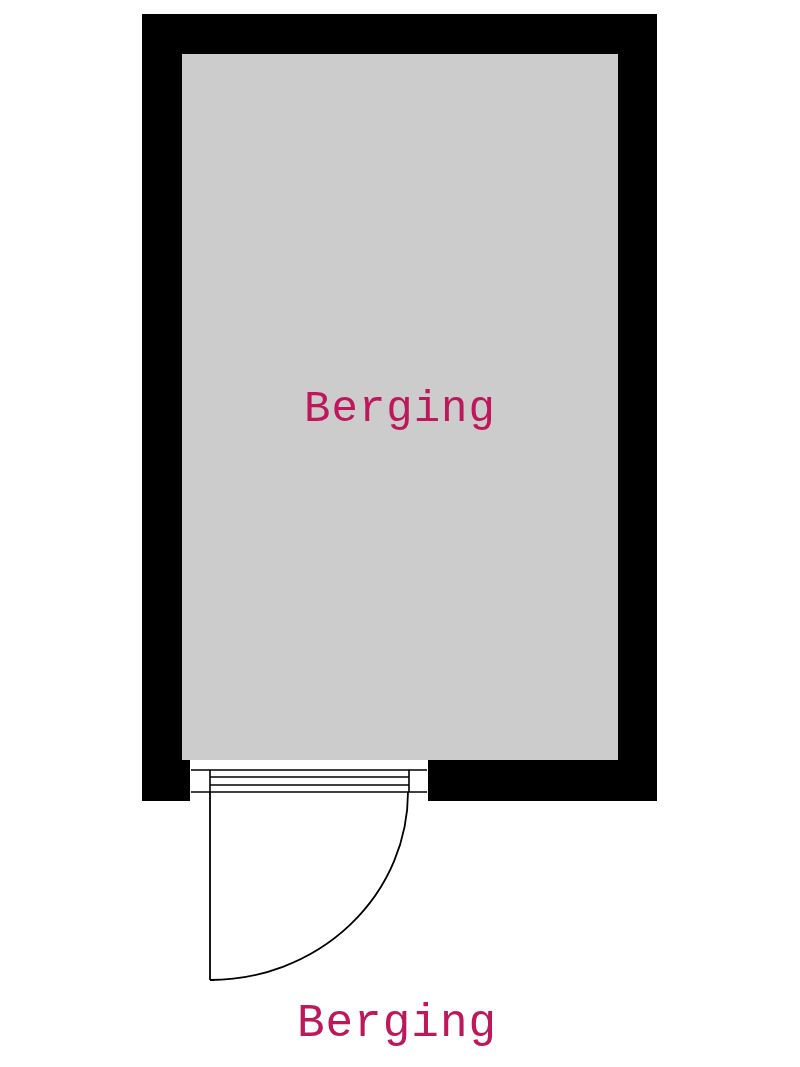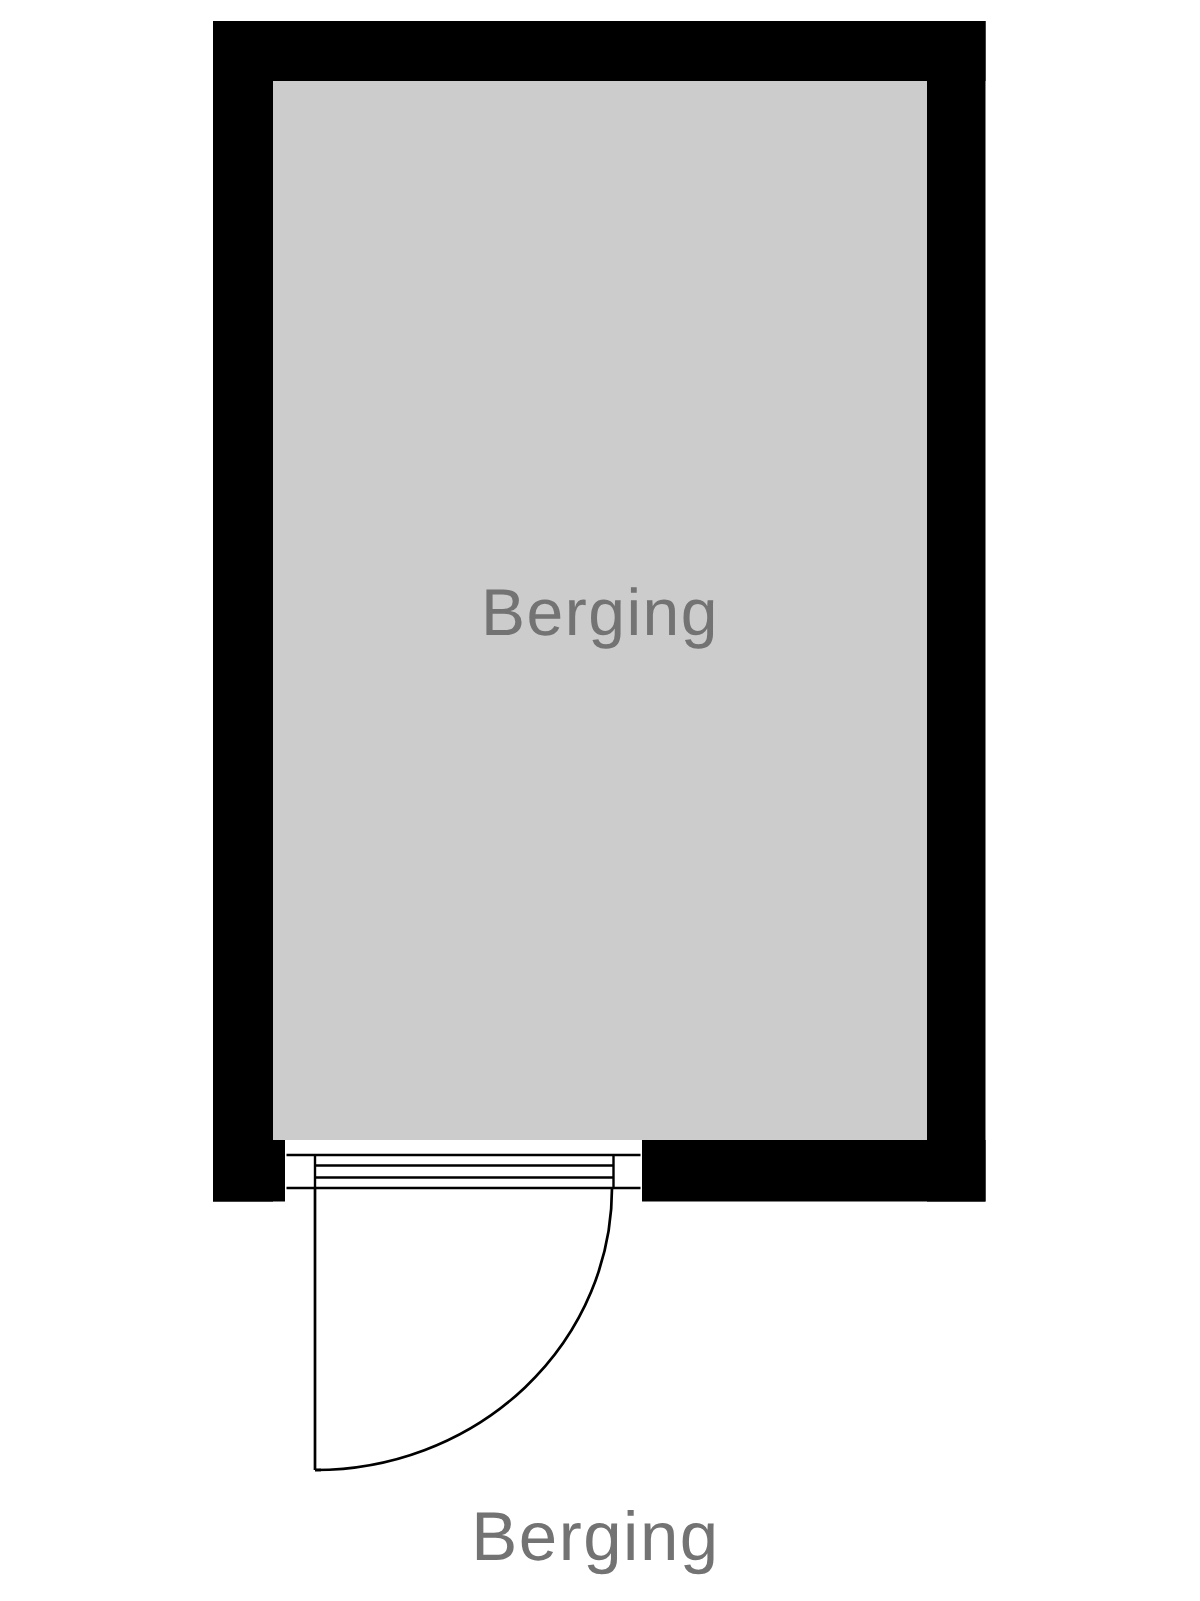--- a/index.html
+++ b/index.html
@@ -1,18 +1,18 @@
 <!DOCTYPE html>
 <html><head>
 <meta charset="utf-8">
 <style>
   html, body { margin:0; padding:0; background:#ffffff; }
   body { width:800px; height:1067px; position:relative; overflow:hidden; font-family:"Liberation Sans", sans-serif; }
   #plan { position:absolute; left:0; top:0; }
-  .room-label { position:absolute; color:#737373; font-family:Liberation Sans, sans-serif; font-size:44px; letter-spacing:1px; white-space:nowrap; transform:translate(-50%, -50%); }
+  .room-label { position:absolute; color:#be185d; font-family:Liberation Mono, monospace; font-size:44px; letter-spacing:1px; white-space:nowrap; transform:translate(-50%, -50%); }
 </style>
 </head>
 <body>
 
 <svg id="plan" width="800" height="1067" viewBox="0 0 800 1067" xmlns="http://www.w3.org/2000/svg">
 
   <g>
     <rect x="142" y="14" width="515" height="40" fill="#000"></rect>
     <rect x="142" y="14" width="40" height="787" fill="#000"></rect>
     <rect x="618" y="14" width="39" height="787" fill="#000"></rect>

